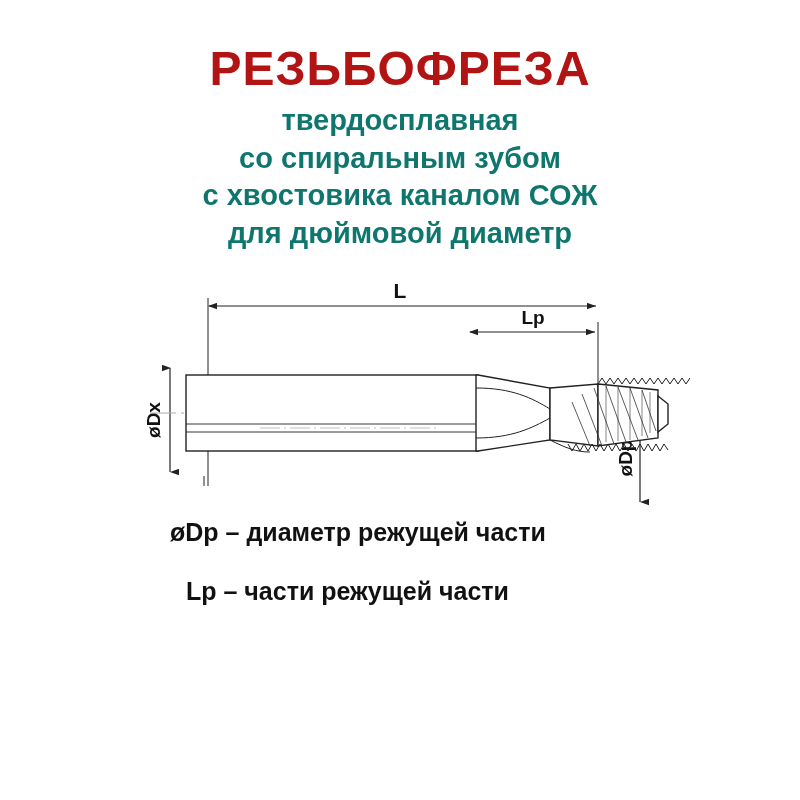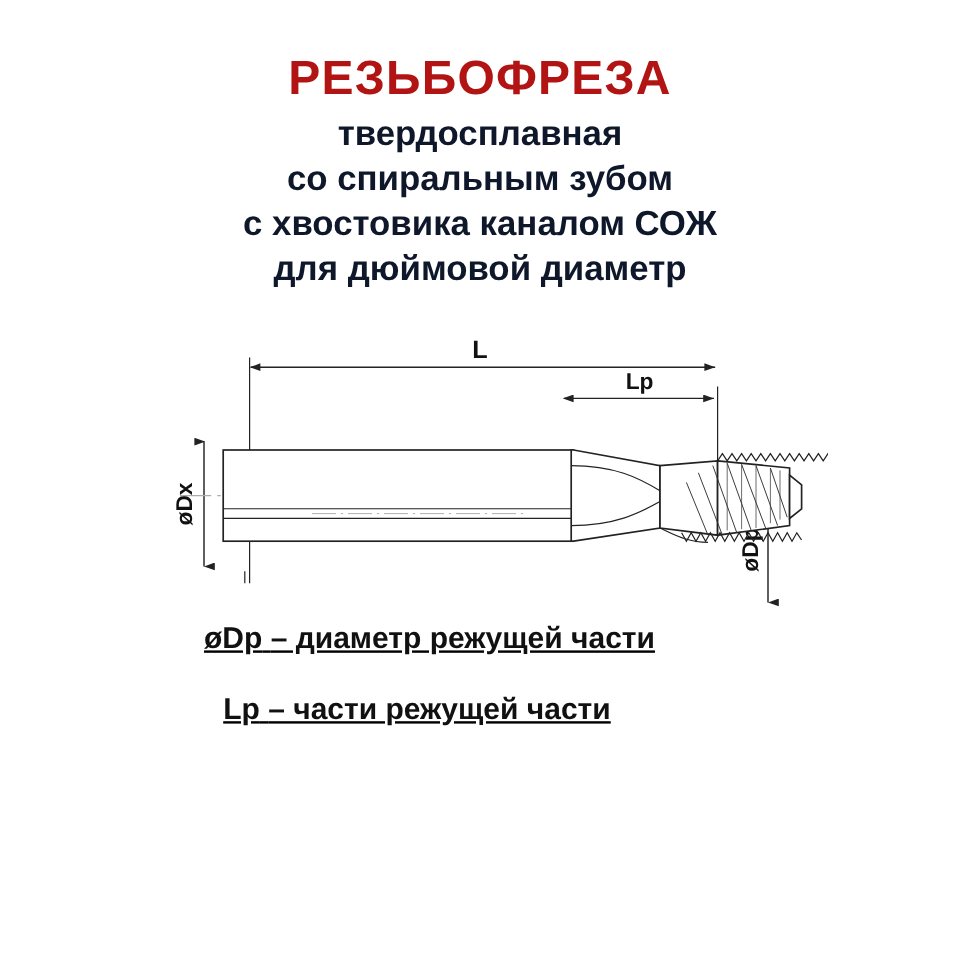--- a/index.html
+++ b/index.html
@@ -18,31 +18,31 @@
 
   
   .header {
     position: absolute;
     top: 44px;
     left: 0;
     width: 800px;
     text-align: center;
   }
   .title-main {
-    font-size: 40px;
+    font-size: 48px;
     font-weight: bold;
     color: #b21414;
     letter-spacing: 1px;
     line-height: 1.05;
     margin: 0;
   }
   .subtitle {
     font-size: 29px;
     font-weight: bold;
-    color: #0f172a;
+    color: #0f766e;
     line-height: 1.29;
     margin: 8px 0 0 0;
   }
   .subtitle div { white-space: nowrap; }
 
   
   .drawing {
     position: absolute;
     top: 276px;
     left: 120px;
@@ -50,21 +50,20 @@
     height: 250px;
   }
   .drawing svg { display: block; }
 
   
   .legend {
     position: absolute;
     top: 520px;
     left: 170px;
     width: 560px;
-    text-decoration: underline;
   }
   .legend-row {
     font-size: 25px;
     color: #111111;
     line-height: 1;
     margin-bottom: 34px;
     white-space: nowrap;
   }
   .legend-sym {
     font-weight: bold;

